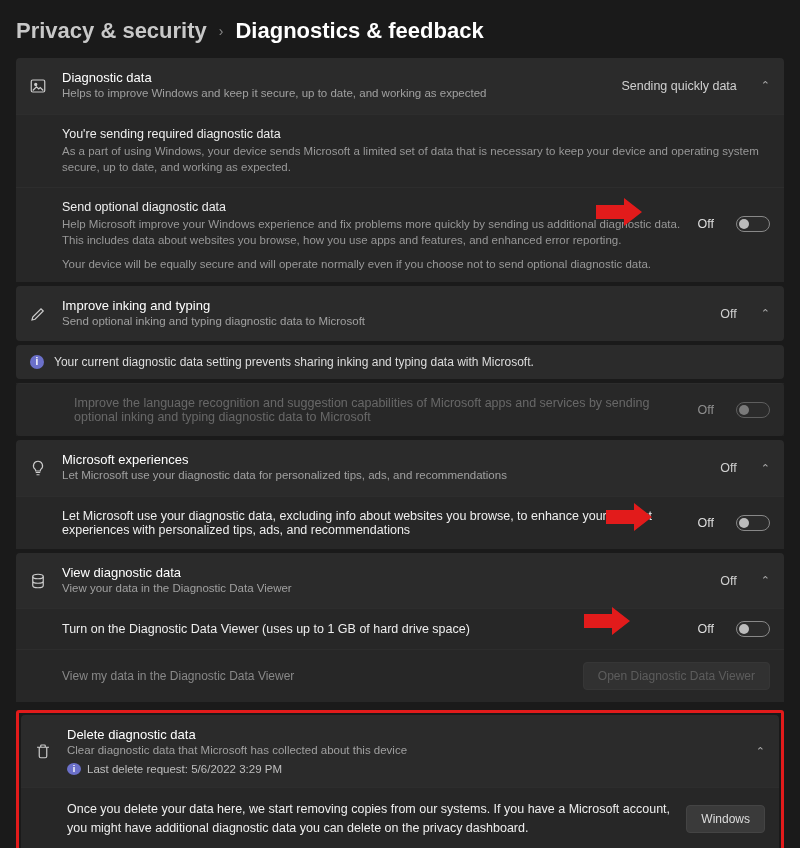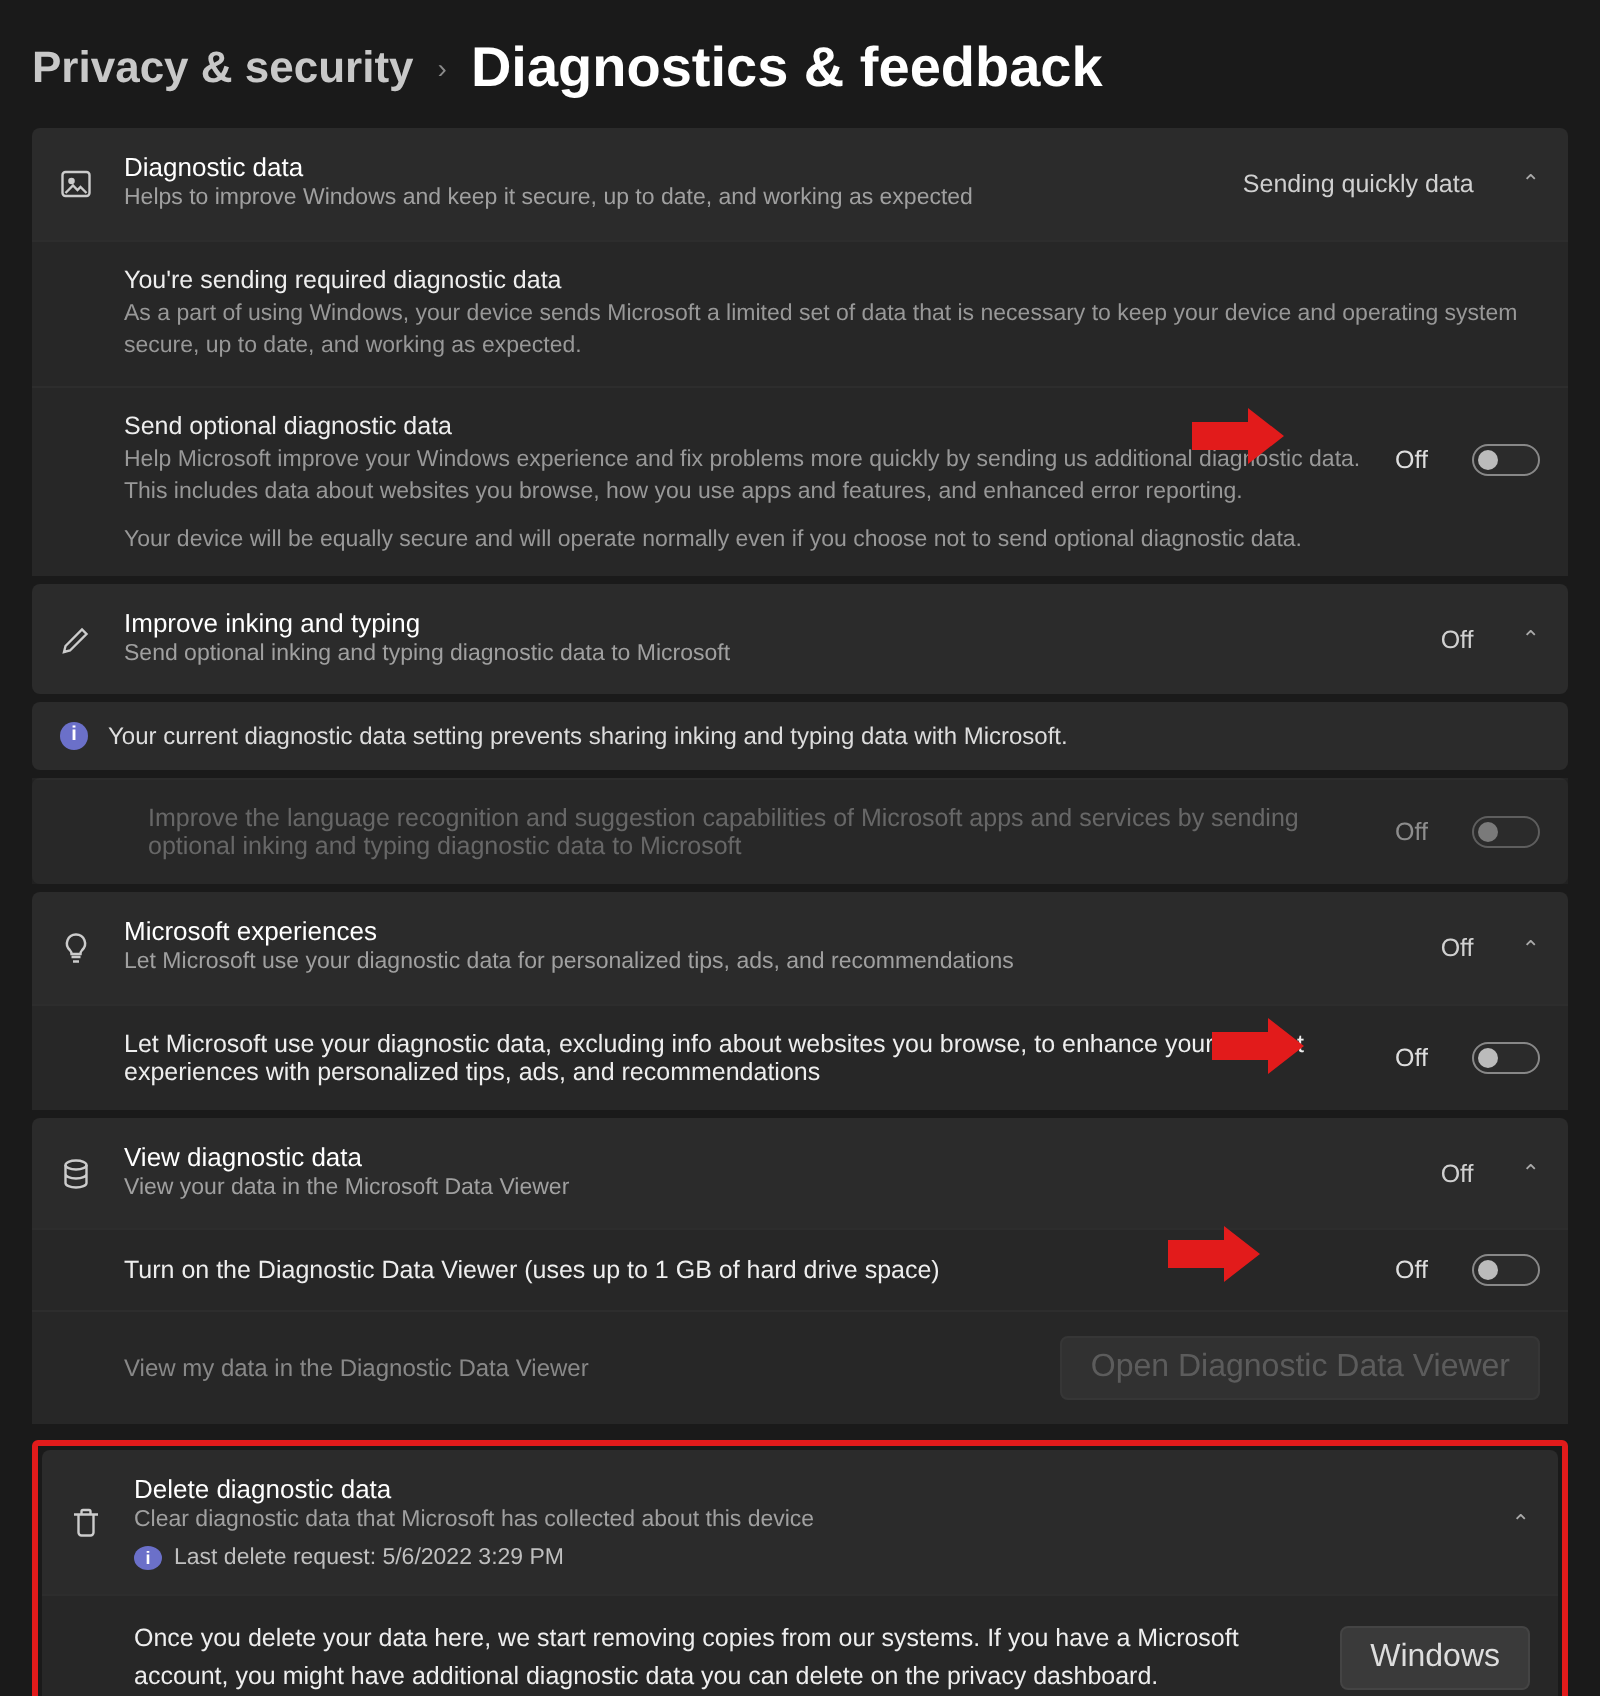--- a/index.html
+++ b/index.html
@@ -13,21 +13,21 @@
     font-size: 13px;
   }
   .breadcrumb {
     display: flex;
     align-items: center;
     gap: 12px;
     padding: 18px 16px 14px 16px;
   }
   .breadcrumb .parent { font-size: 22px; font-weight: 600; color: #c8c8c8; }
   .breadcrumb .chev { font-size: 14px; color: #8a8a8a; }
-  .breadcrumb .current { font-size: 28px; font-weight: 600; color: #fff; }
+  .breadcrumb .current { font-size: 22px; font-weight: 600; color: #fff; }
   .content { padding: 0 16px; }
   .card {
     background: #2b2b2b;
     border-radius: 4px;
     margin-bottom: 4px;
   }
   .header-row {
     display: flex;
     align-items: center;
     padding: 12px 14px 12px 12px;
@@ -87,21 +87,21 @@
     font-size: 10px;
     text-align: center;
     line-height: 14px;
     font-weight: bold;
     flex: 0 0 14px;
   }
   .btn {
     background: #3a3a3a;
     border-radius: 4px;
     padding: 6px 14px;
-    font-size: 16px;
+    font-size: 12px;
     color: #ddd;
     border: 1px solid #444;
     cursor: pointer;
   }
   .btn.dim { opacity: 0.55; color: #888; }
   .linklike { font-size: 12px; color: #888; }
   .sub.actions {
     display: flex;
     align-items: center;
     justify-content: space-between;
@@ -247,21 +247,21 @@
   <div class="card">
     <div class="header-row">
       <div class="icon">
         <svg viewBox="0 0 24 24" fill="none" stroke="#ccc" stroke-width="1.6">
             <ellipse cx="12" cy="6" rx="7" ry="3"></ellipse>
             <path d="M5 6v6c0 1.7 3.1 3 7 3s7-1.3 7-3V6M5 12v6c0 1.7 3.1 3 7 3s7-1.3 7-3v-6"></path>
           </svg>
       </div>
       <div class="titles">
         <div class="title">View diagnostic data</div>
-        <div class="subtitle">View your data in the Microsoft Data Viewer</div>
+        <div class="subtitle">View your data in the Diagnostic Data Viewer</div>
       </div>
       <div class="status-text">Off</div>
       <div class="chevron">⌃</div>
     </div>
     <div class="sub rel">
       <div class="row">
         <div class="text">
           <div class="t1">Turn on the Diagnostic Data Viewer (uses up to 1 GB of hard drive space)</div>
         </div>
         <span class="off-label">Off</span>

